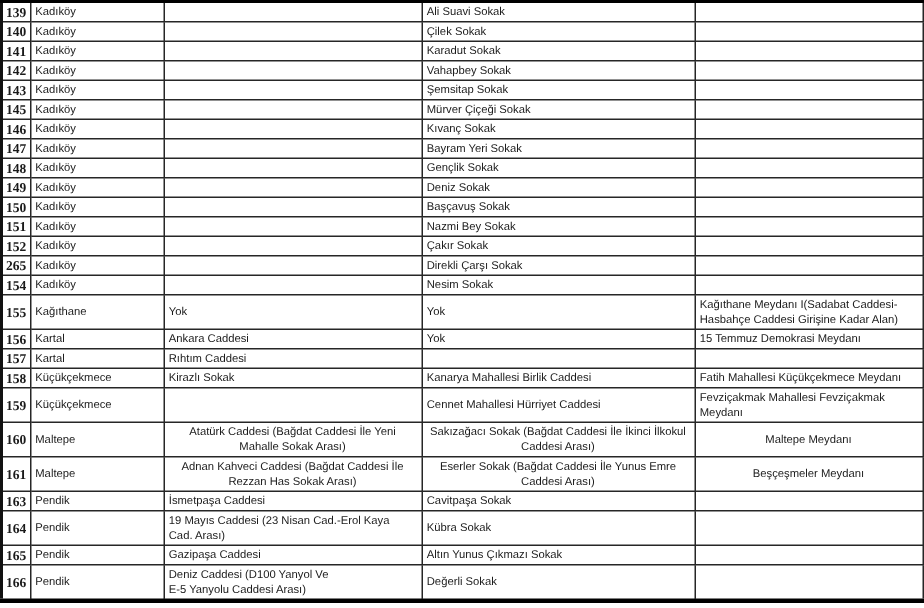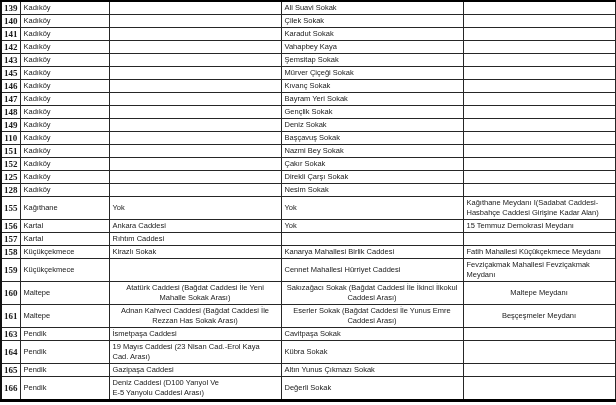--- a/index.html
+++ b/index.html
@@ -86,21 +86,21 @@
           <td class="num">141</td>
           <td class="c2">Kadıköy</td>
           <td class="c3"></td>
           <td class="c4">Karadut Sokak</td>
           <td class="c5"></td>
         </tr>
         <tr>
           <td class="num">142</td>
           <td class="c2">Kadıköy</td>
           <td class="c3"></td>
-          <td class="c4">Vahapbey Kaya</td>
+          <td class="c4">Vahapbey Sokak</td>
           <td class="c5"></td>
         </tr>
         <tr>
           <td class="num">143</td>
           <td class="c2">Kadıköy</td>
           <td class="c3"></td>
           <td class="c4">Şemsitap Sokak</td>
           <td class="c5"></td>
         </tr>
         <tr>
@@ -132,49 +132,49 @@
           <td class="c5"></td>
         </tr>
         <tr>
           <td class="num">149</td>
           <td class="c2">Kadıköy</td>
           <td class="c3"></td>
           <td class="c4">Deniz Sokak</td>
           <td class="c5"></td>
         </tr>
         <tr>
-          <td class="num">110</td>
+          <td class="num">150</td>
           <td class="c2">Kadıköy</td>
           <td class="c3"></td>
           <td class="c4">Başçavuş Sokak</td>
           <td class="c5"></td>
         </tr>
         <tr>
           <td class="num">151</td>
           <td class="c2">Kadıköy</td>
           <td class="c3"></td>
           <td class="c4">Nazmi Bey Sokak</td>
           <td class="c5"></td>
         </tr>
         <tr>
           <td class="num">152</td>
           <td class="c2">Kadıköy</td>
           <td class="c3"></td>
           <td class="c4">Çakır Sokak</td>
           <td class="c5"></td>
         </tr>
         <tr>
-          <td class="num">125</td>
+          <td class="num">265</td>
           <td class="c2">Kadıköy</td>
           <td class="c3"></td>
           <td class="c4">Direkli Çarşı Sokak</td>
           <td class="c5"></td>
         </tr>
         <tr>
-          <td class="num">128</td>
+          <td class="num">154</td>
           <td class="c2">Kadıköy</td>
           <td class="c3"></td>
           <td class="c4">Nesim Sokak</td>
           <td class="c5"></td>
         </tr>
         <tr>
           <td class="num">155</td>
           <td class="c2">Kağıthane</td>
           <td class="c3">Yok</td>
           <td class="c4">Yok</td>

